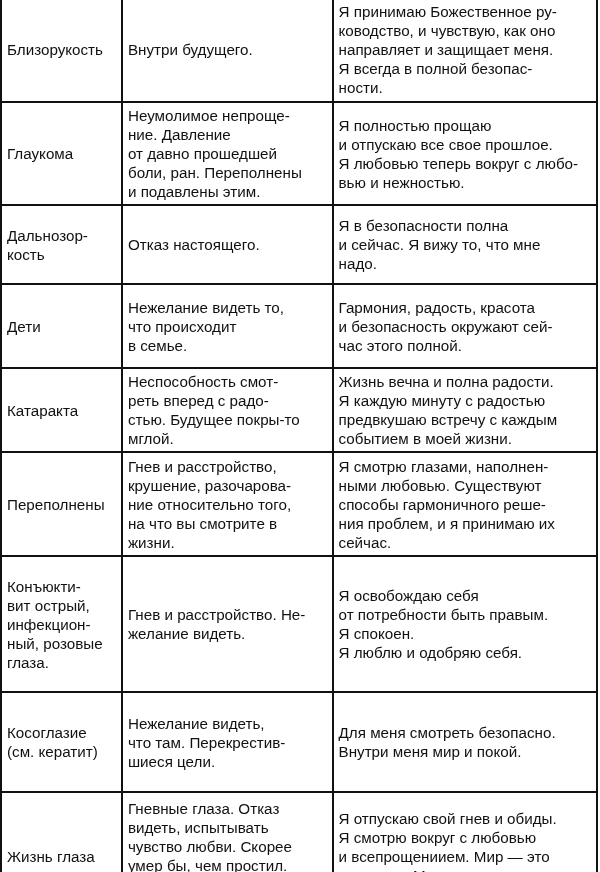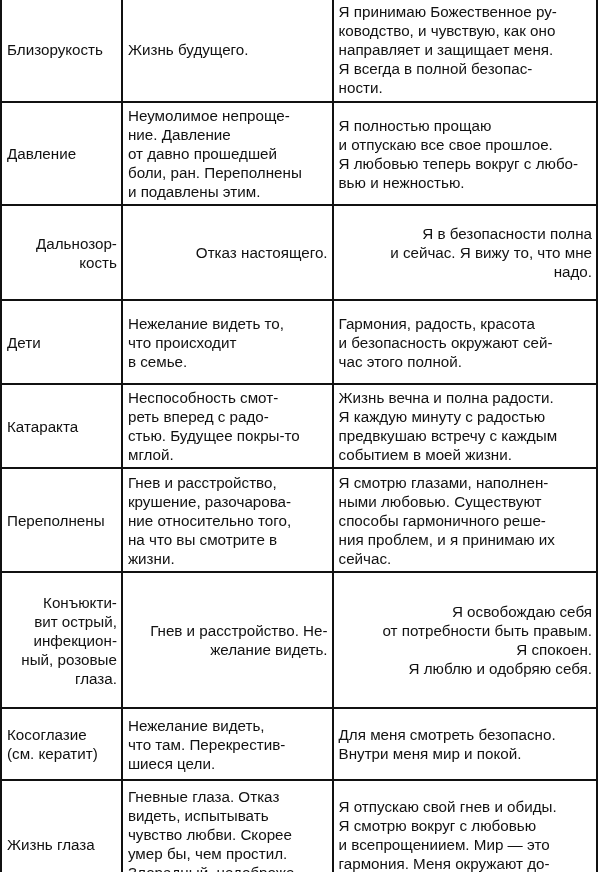--- a/index.html
+++ b/index.html
@@ -25,49 +25,49 @@
 </head>
 <body>
 
 <table class="table">
   <tbody id="tbody">
     <tr style="height: 104px;">
       <td class="c1">
           <span class="cell-text">Близорукость</span>
         </td>
       <td class="c2">
-          <span class="cell-text">Жизнь будущего.</span>
+          <span class="cell-text">Внутри будущего.</span>
         </td>
       <td class="c3">
           <span class="cell-text">Я принимаю Божественное ру-
 ководство, и чувствую, как оно
 направляет и защищает меня.
 Я всегда в полной безопас-
 ности.</span>
         </td>
     </tr>
     <tr style="height: 103px;">
       <td class="c1">
-          <span class="cell-text">Давление</span>
+          <span class="cell-text">Глаукома</span>
         </td>
       <td class="c2">
           <span class="cell-text">Неумолимое непроще-
 ние. Давление
 от давно прошедшей
 боли, ран. Переполнены
 и подавлены этим.</span>
         </td>
       <td class="c3">
           <span class="cell-text">Я полностью прощаю
 и отпускаю все свое прошлое.
 Я любовью теперь вокруг с любо-
 вью и нежностью.</span>
         </td>
     </tr>
-    <tr style="height: 95px; text-align: right;">
+    <tr style="height: 79px;">
       <td class="c1">
           <span class="cell-text">Дальнозор-
 кость</span>
         </td>
       <td class="c2">
           <span class="cell-text">Отказ настоящего.</span>
         </td>
       <td class="c3">
           <span class="cell-text">Я в безопасности полна
 и сейчас. Я вижу то, что мне
@@ -118,40 +118,40 @@
 жизни.</span>
         </td>
       <td class="c3">
           <span class="cell-text">Я смотрю глазами, наполнен-
 ными любовью. Существуют
 способы гармоничного реше-
 ния проблем, и я принимаю их
 сейчас.</span>
         </td>
     </tr>
-    <tr style="height: 136px; text-align: right;">
+    <tr style="height: 136px;">
       <td class="c1">
           <span class="cell-text">Конъюкти-
 вит острый,
 инфекцион-
 ный, розовые
 глаза.</span>
         </td>
       <td class="c2">
           <span class="cell-text">Гнев и расстройство. Не-
 желание видеть.</span>
         </td>
       <td class="c3">
           <span class="cell-text">Я освобождаю себя
 от потребности быть правым.
 Я спокоен.
 Я люблю и одобряю себя.</span>
         </td>
     </tr>
-    <tr style="height: 72px;">
+    <tr style="height: 100px;">
       <td class="c1">
           <span class="cell-text">Косоглазие
 (см. кератит)</span>
         </td>
       <td class="c2">
           <span class="cell-text">Нежелание видеть,
  что там. Перекрестив-
 шиеся цели.</span>
         </td>
       <td class="c3">

